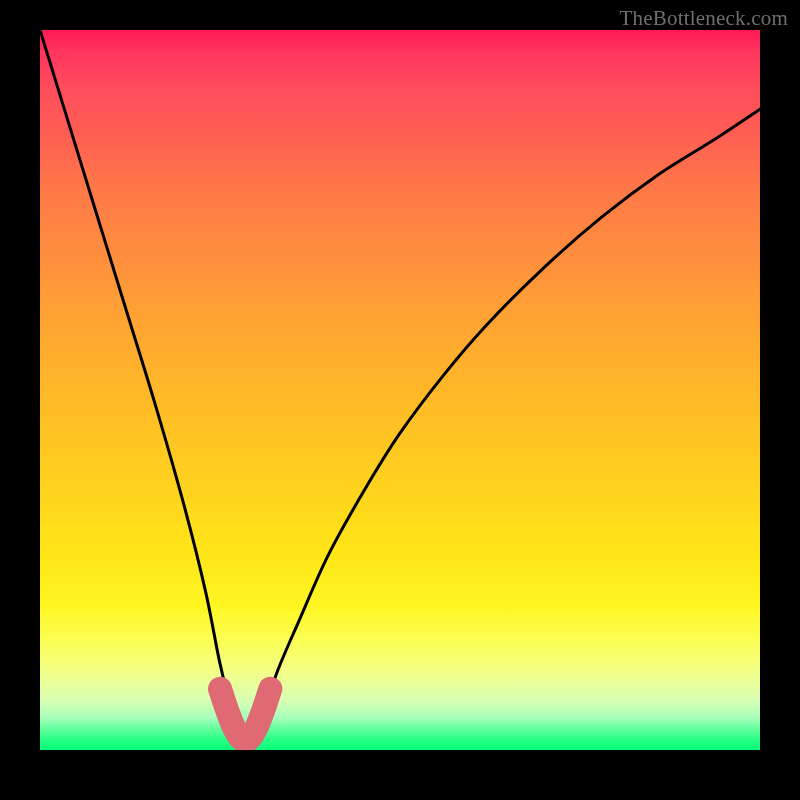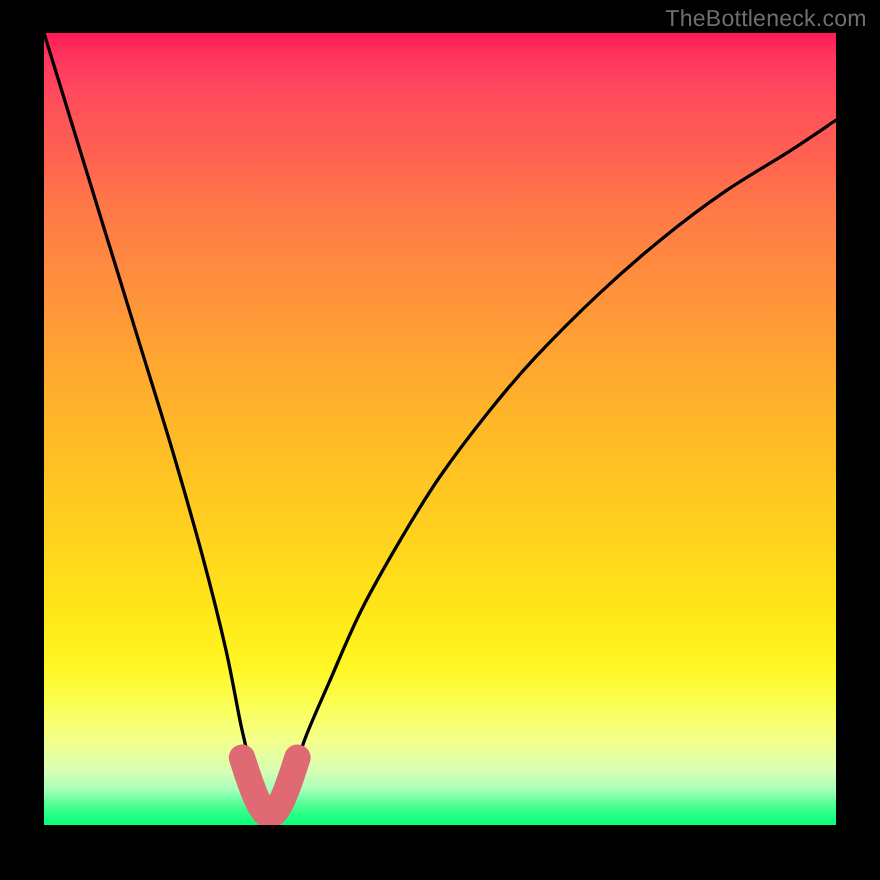--- a/index.html
+++ b/index.html
@@ -54,21 +54,21 @@
     inset: 0;
   }
   .watermark {
     position: absolute;
     top: 6px;
     right: 12px;
     color: #6f6f6f;
     font-size: 21px;
     font-weight: 400;
     letter-spacing: 0.2px;
-    font-family: Liberation Sans, sans-serif;
+    font-family: Liberation Serif, serif;
   }
 </style>
 </head>
 <body>
 
 <div class="container">
   <div class="watermark">TheBottleneck.com</div>
 
   <div class="plot-area">
     <div class="gradient-fill"></div>

